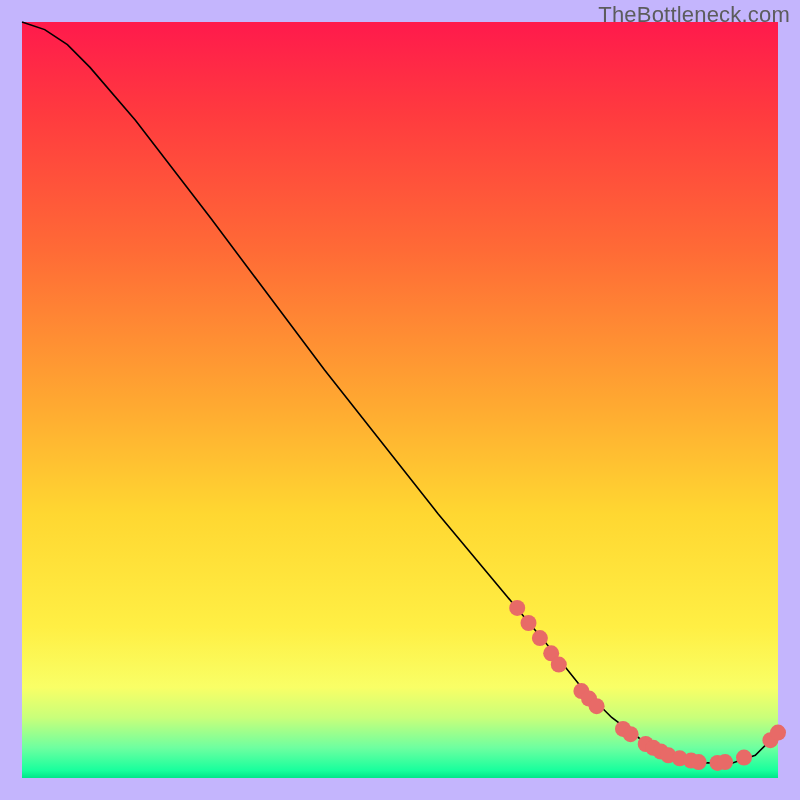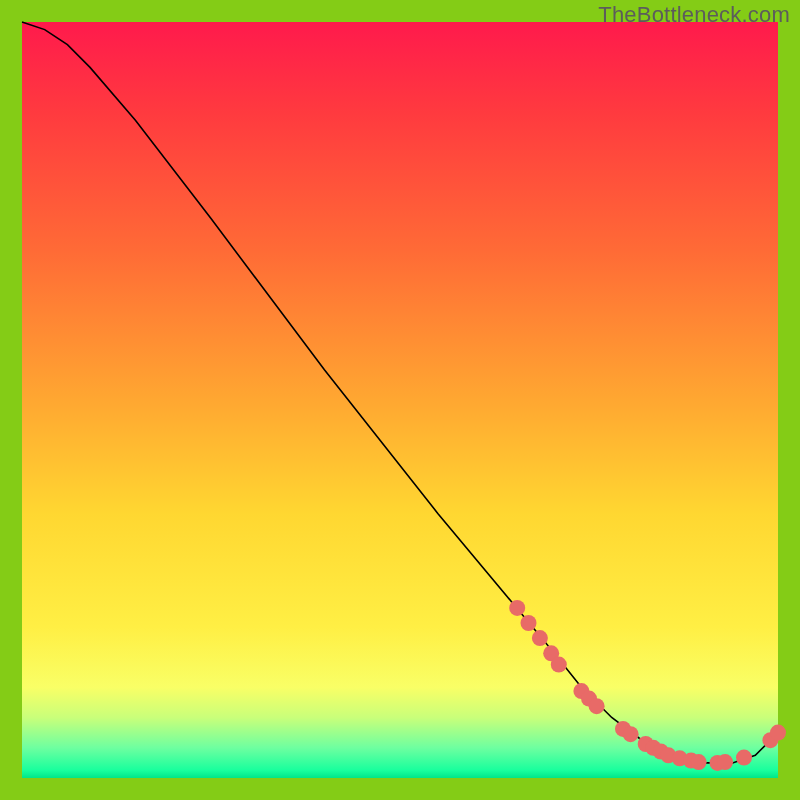--- a/index.html
+++ b/index.html
@@ -8,21 +8,21 @@
     width: 800px;
     height: 800px;
     background: #000;
     overflow: hidden;
     font-family: Arial, Helvetica, sans-serif;
   }
   .frame {
     position: relative;
     width: 800px;
     height: 800px;
-    background: #84cc16;
+    background: #c4b5fd;
   }
   .watermark {
     position: absolute;
     top: 2px;
     right: 10px;
     color: #5c5c5c;
     font-size: 22px;
     font-weight: 500;
     letter-spacing: 0.2px;
     z-index: 10;

